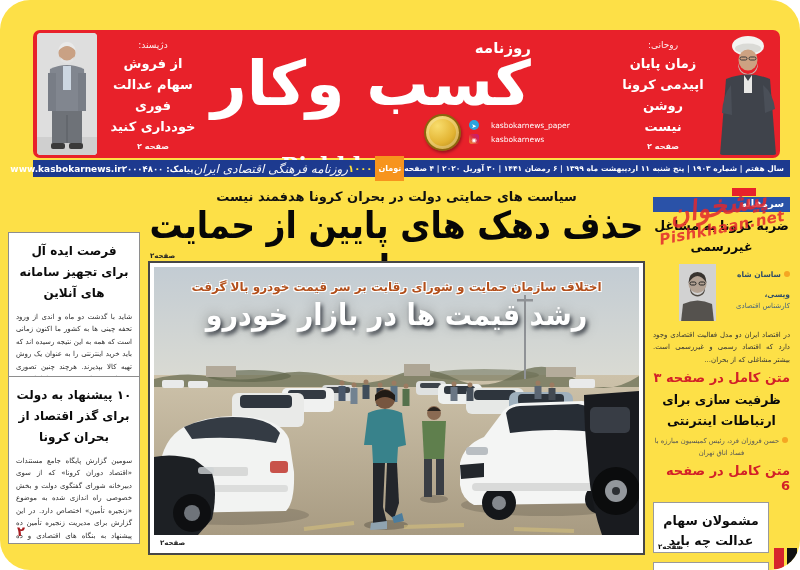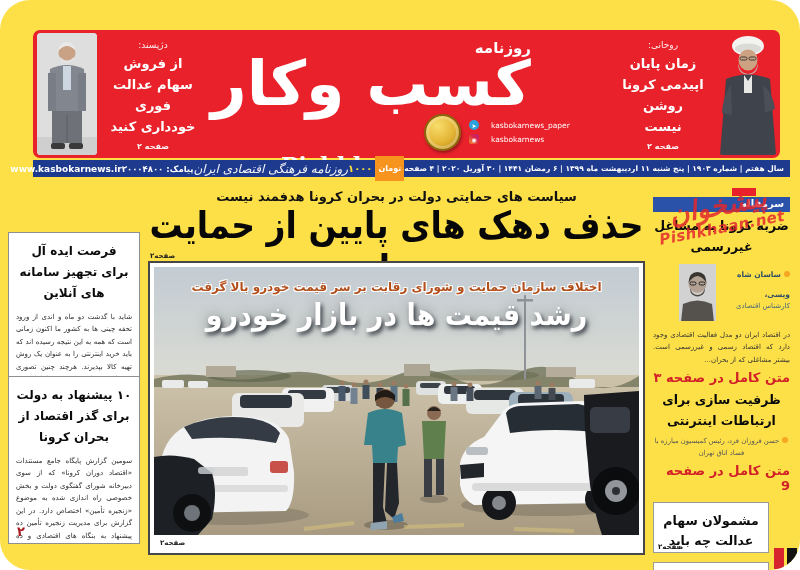--- a/index.html
+++ b/index.html
@@ -369,21 +369,21 @@
       <div class="ed-role">کارشناس اقتصادی</div>
       <div class="ed-body">در اقتصاد ایران دو مدل فعالیت اقتصادی وجود دارد که اقتصاد رسمی و غیررسمی است. بیشتر مشاغلی که از بحران...</div>
       <div class="more-link">متن کامل در صفحه ۳</div>
     </div>
 
     <div class="note-title">ظرفیت سازی برای ارتباطات اینترنتی</div>
     <div class="note-author">
       <span class="dot"></span><span>حسن فروزان فرد، رئیس کمیسیون مبارزه با</span>
       <div>فساد اتاق تهران</div>
     </div>
-    <div class="more-link">متن کامل در صفحه 9</div>
+    <div class="more-link">متن کامل در صفحه 6</div>
 
     <div class="rbox rbox-a">
       <div class="rbox-title">مشمولان سهام عدالت چه باید کنند؟</div>
       <span class="rbox-page">صفحه۲</span>
     </div>
 
     <div class="rbox rbox-b">
       <div class="rbox-kicker">بانک مرکزی تماشاگر خالی شدن جیب مردم در سایت های شرط بندی است</div>
 
     </div>

